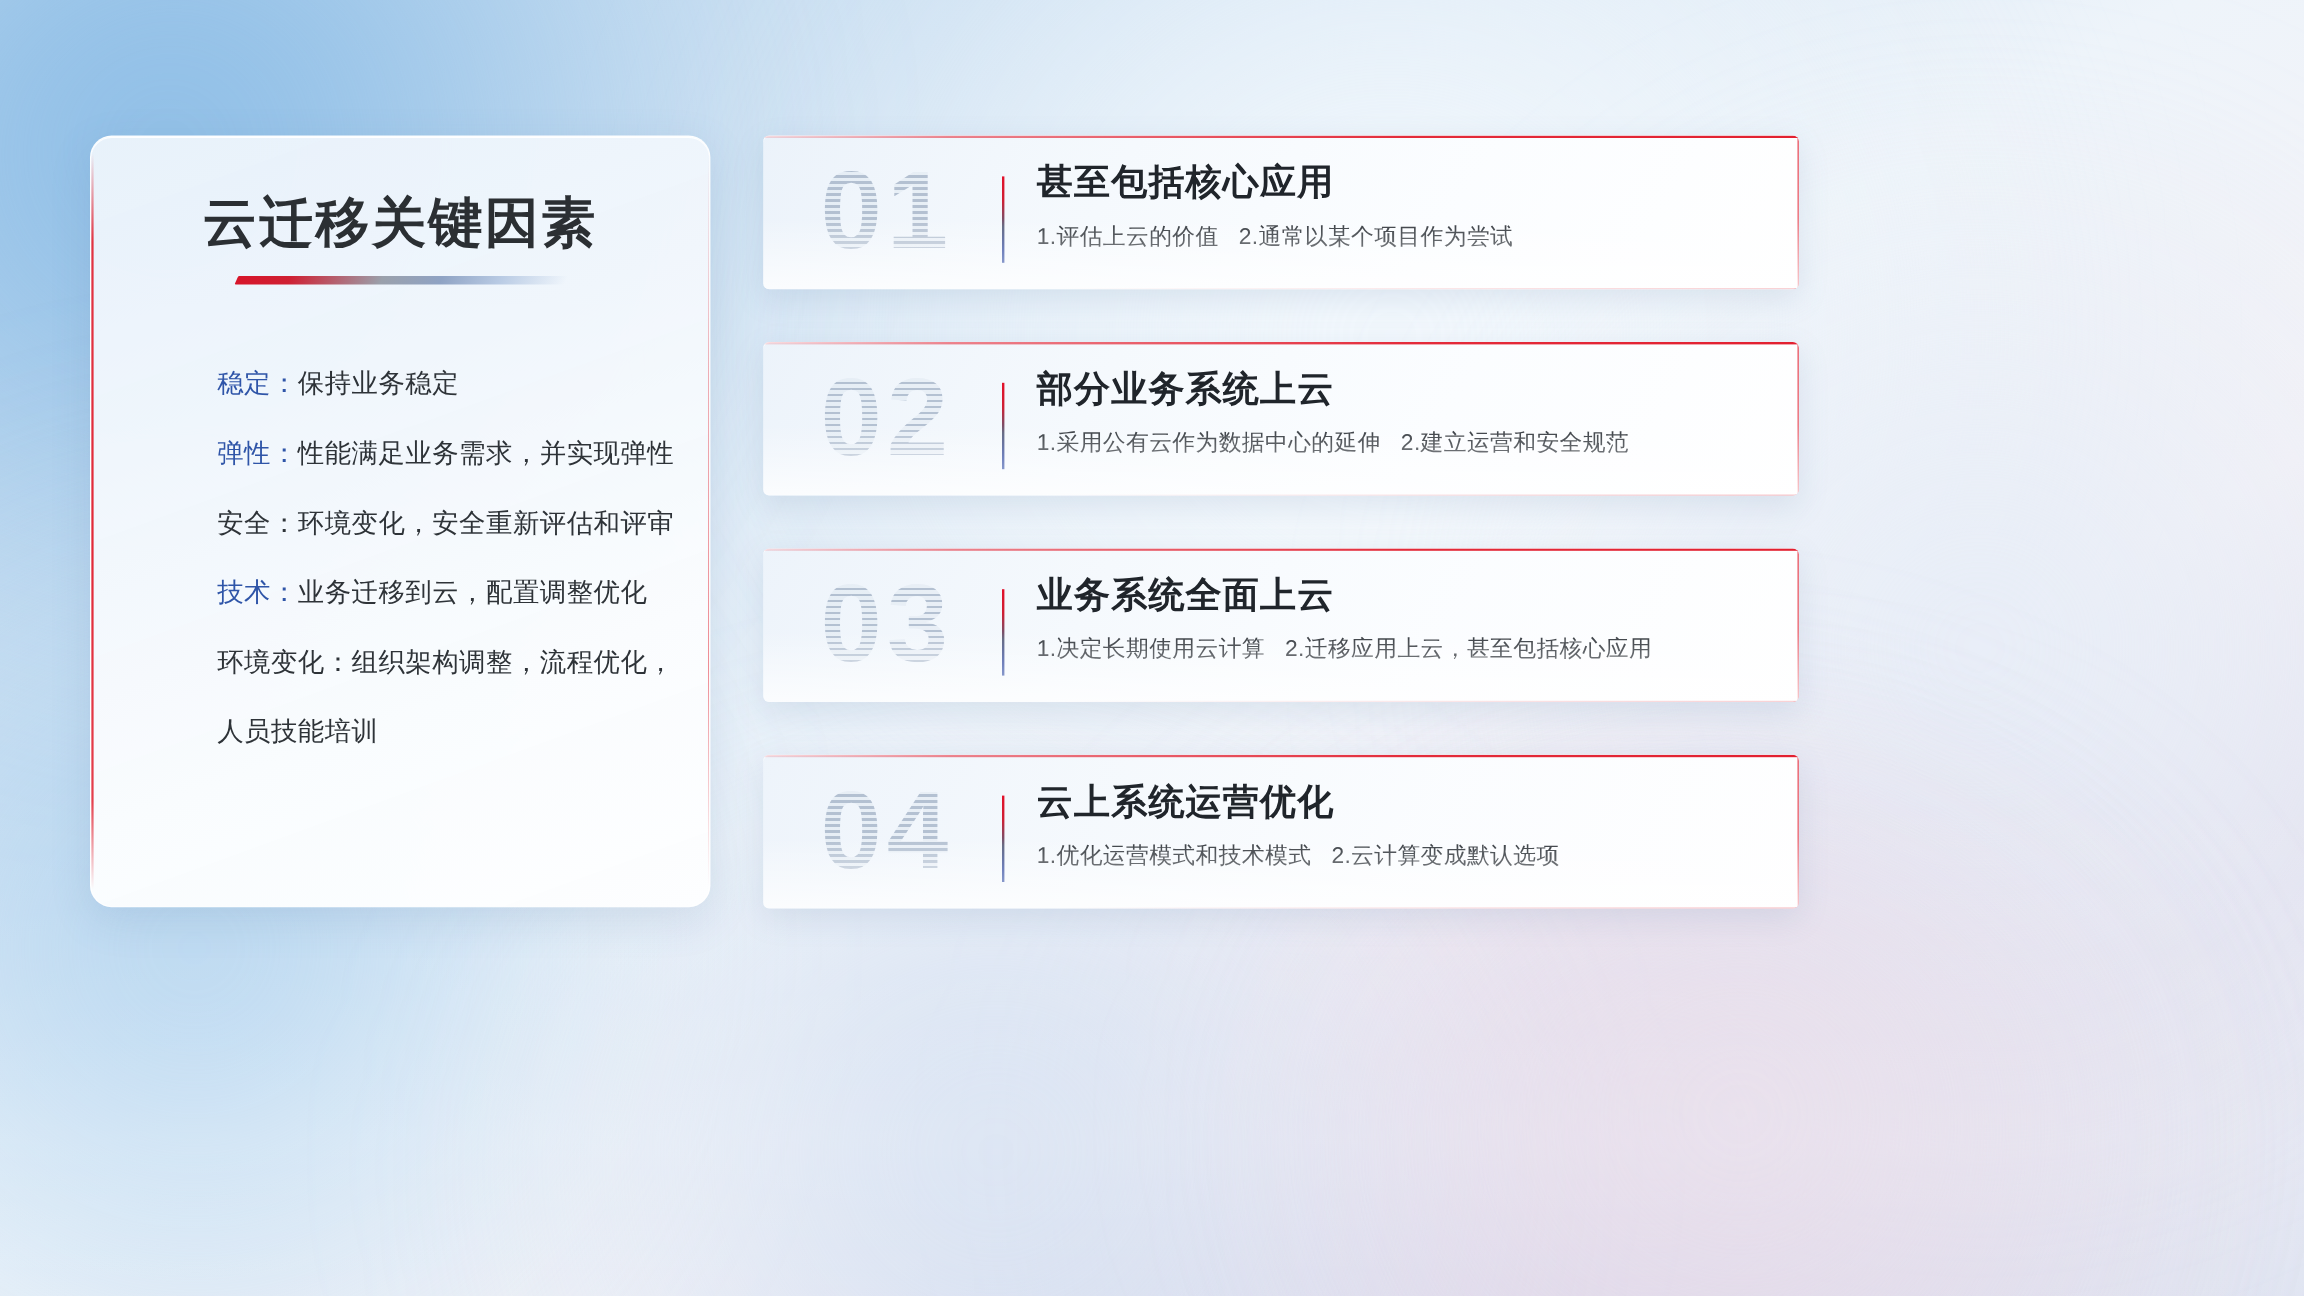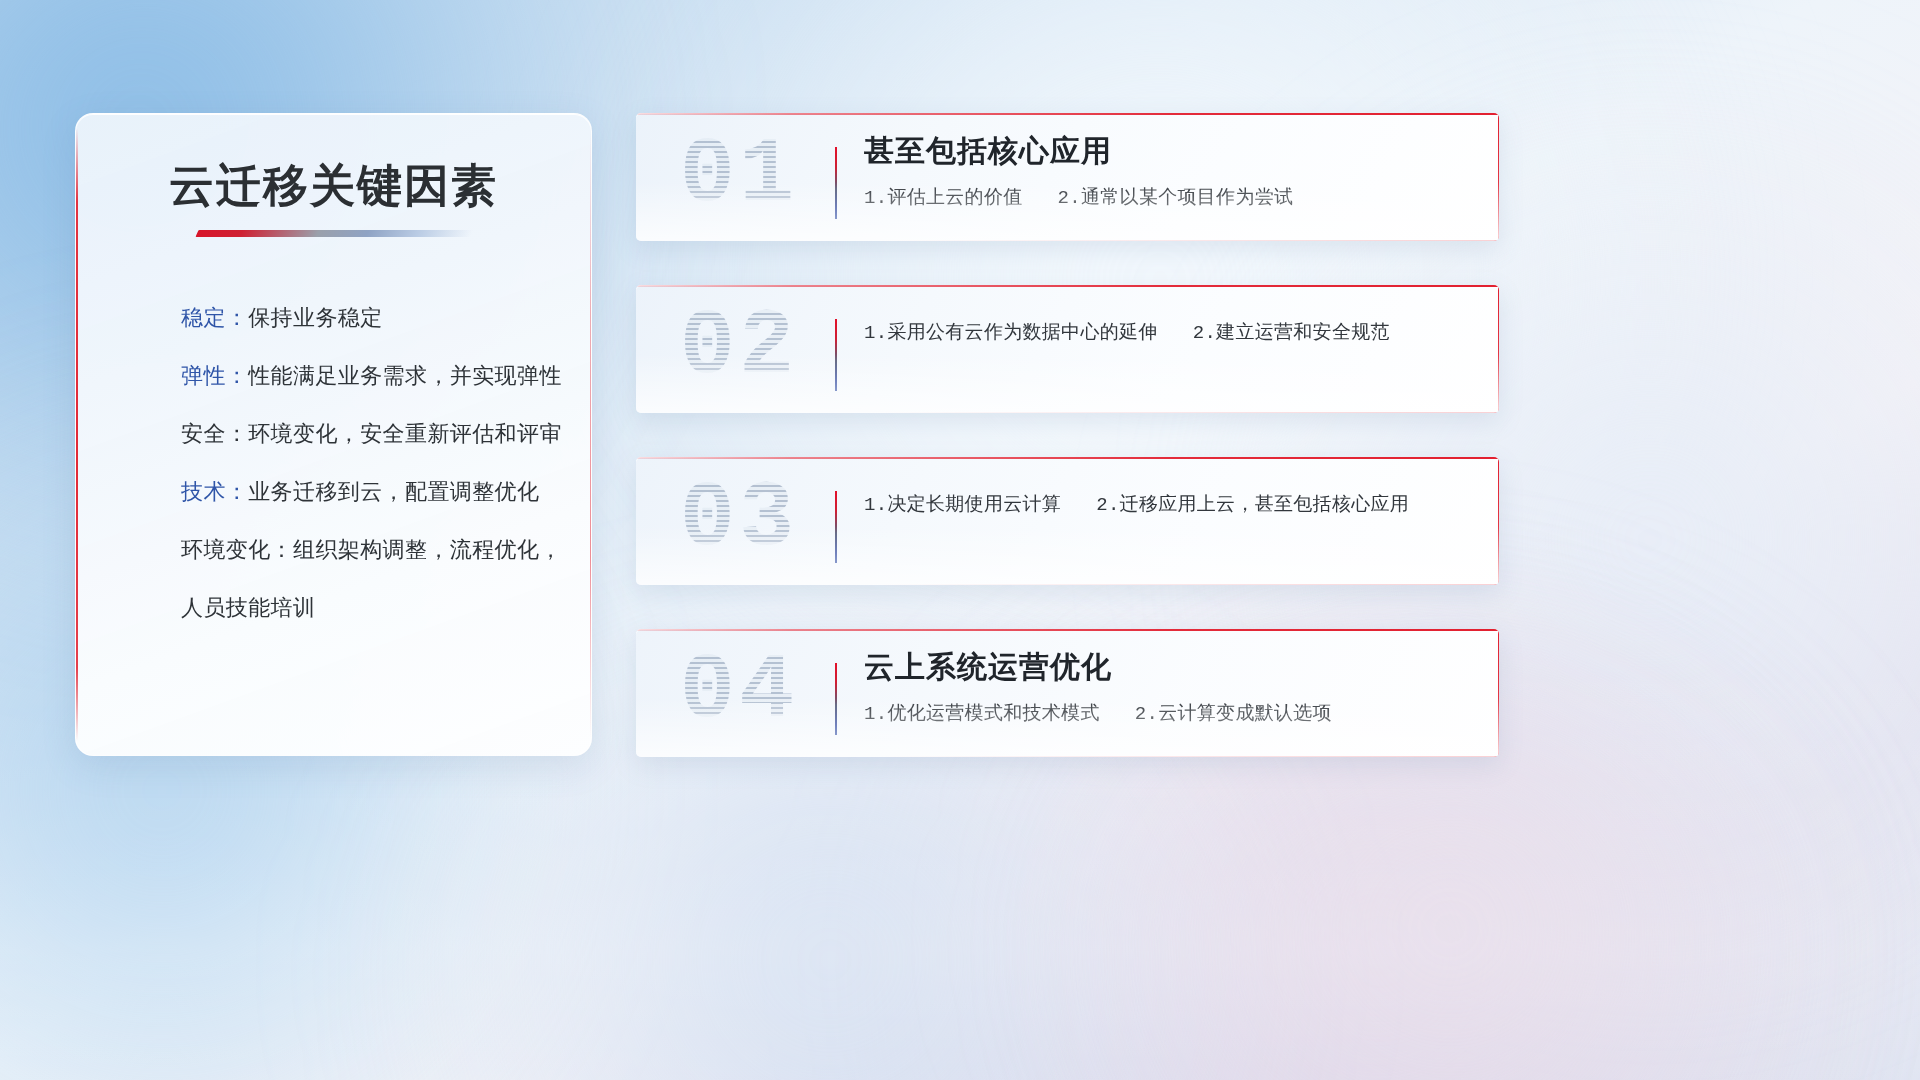--- a/index.html
+++ b/index.html
@@ -31,21 +31,21 @@
   .blob-f { left:380px; bottom:-300px; width:900px; height:700px;
     background:radial-gradient(circle at 50% 40%, rgba(196,214,238,.8), rgba(196,214,238,0) 70%); }
   .blob-g { right:60px; bottom:-220px; width:820px; height:620px;
     background:radial-gradient(circle at 50% 40%, rgba(236,222,231,.7), rgba(236,222,231,0) 72%); }
   .bg-sheen {
     position:absolute; left:0; right:0; top:0; height:100%;
     background:linear-gradient(180deg, rgba(255,255,255,0) 60%, rgba(255,255,255,.18) 88%, rgba(255,255,255,.05) 100%);
   }
 
   
-  .stage { position:absolute; inset:0;font-family:Liberation Mono, monospace; }
+  .stage { position:absolute; inset:0; }
 
   
   .left-panel {
     position:absolute; left:75px; top:113px; width:517px; height:643px;
     border-radius:18px;
     background:linear-gradient(160deg, rgba(235,243,251,.96) 0%, rgba(242,247,252,.97) 35%, rgba(250,252,254,.98) 70%, rgba(253,254,255,.99) 100%);
     border:1px solid rgba(255,255,255,.85);
     box-shadow:0 10px 34px rgba(90,125,165,.16), inset 0 1px 0 rgba(255,255,255,.9);
     overflow:hidden;
   }
@@ -213,33 +213,35 @@
     </article>
 
     <article class="card">
       <span class="card-edge-top"></span>
       <span class="card-edge-right"></span>
       <span class="card-edge-bottom"></span>
       <span class="card-num-shadow">02</span>
       <span class="card-num">02</span>
       <span class="card-divider"></span>
       <div class="card-body">
+        <div class="card-title">部分业务系统上云</div>
         <div class="card-desc">1.采用公有云作为数据中心的延伸   2.建立运营和安全规范</div>
       </div>
       <span class="card-gloss"></span>
     </article>
 
     <article class="card">
       <span class="card-edge-top"></span>
       <span class="card-edge-right"></span>
       <span class="card-edge-bottom"></span>
       <span class="card-num-shadow">03</span>
       <span class="card-num">03</span>
       <span class="card-divider"></span>
       <div class="card-body">
+        <div class="card-title">业务系统全面上云</div>
         <div class="card-desc">1.决定长期使用云计算   2.迁移应用上云，甚至包括核心应用</div>
       </div>
       <span class="card-gloss"></span>
     </article>
 
     <article class="card">
       <span class="card-edge-top"></span>
       <span class="card-edge-right"></span>
       <span class="card-edge-bottom"></span>
       <span class="card-num-shadow">04</span>

